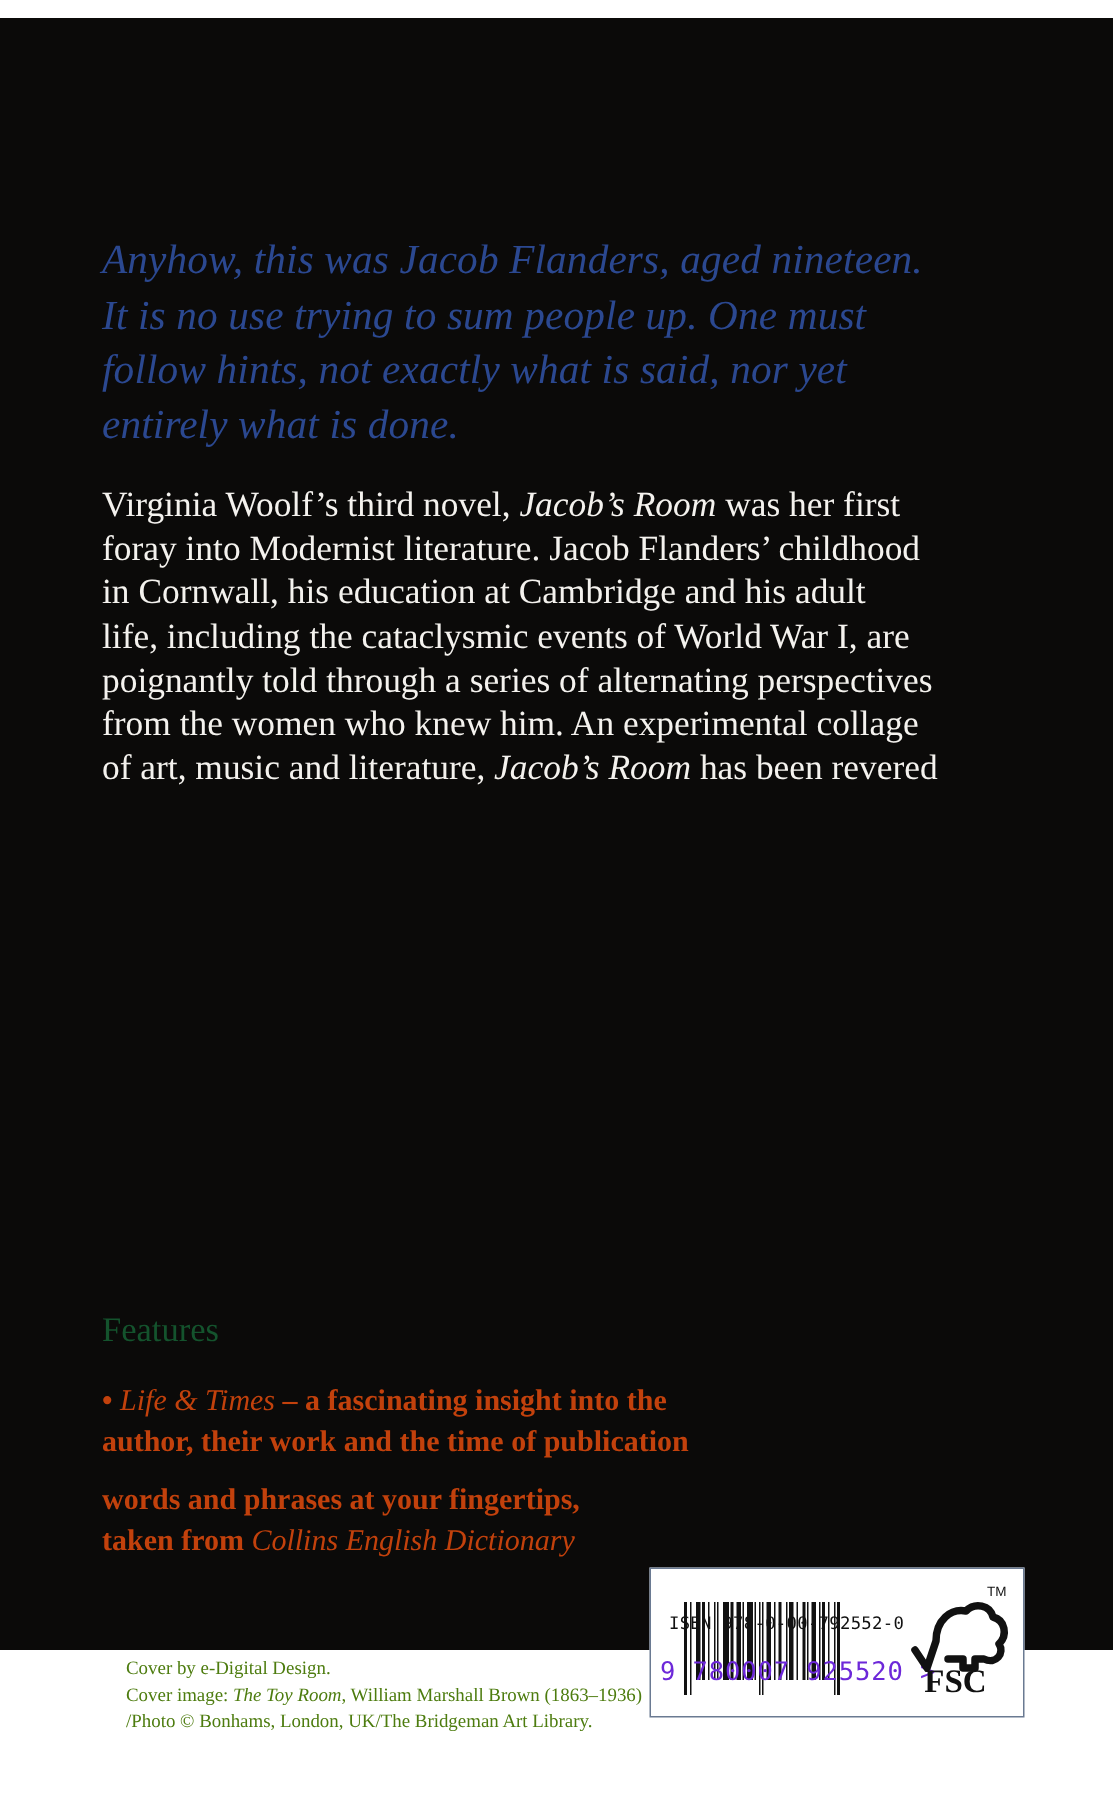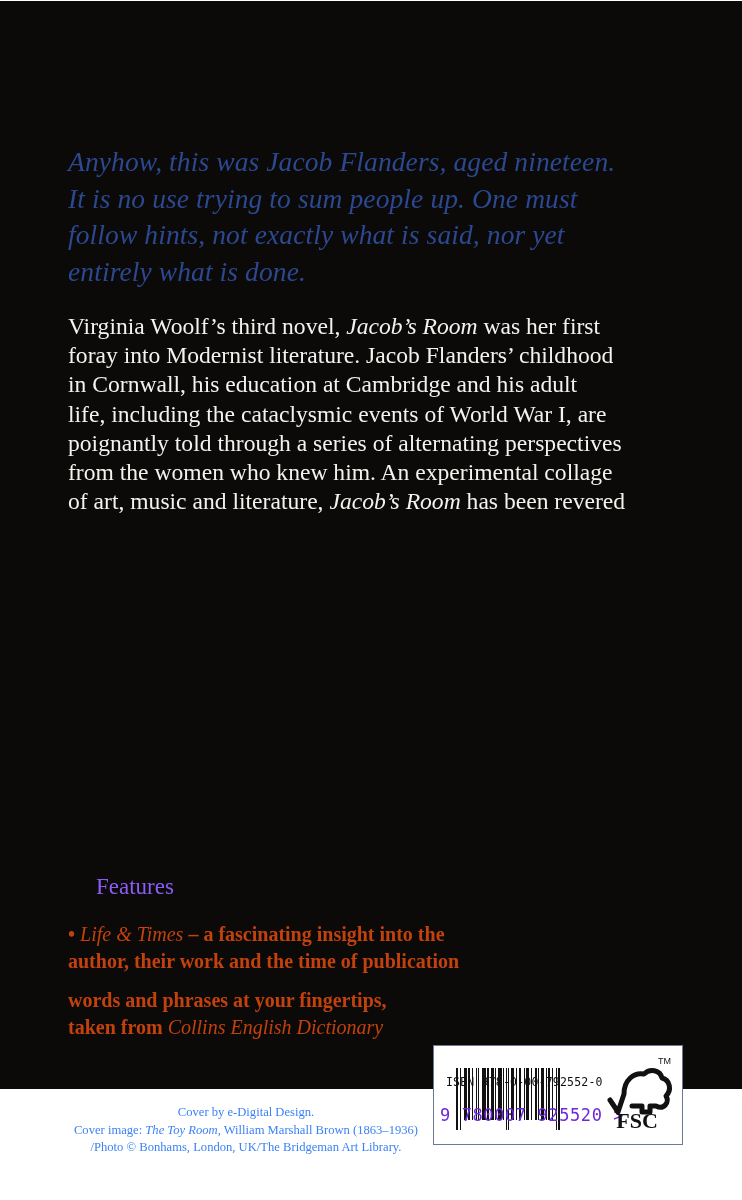--- a/index.html
+++ b/index.html
@@ -1,50 +1,50 @@
 <!DOCTYPE html>
 <html><head>
   <meta charset="utf-8">
   <style>
     * { margin: 0; padding: 0; box-sizing: border-box; }
     html, body { width: 742px; height: 1200px; background: #ffffff; overflow: hidden; }
     body { position: relative; font-family: "Liberation Serif", "DejaVu Serif", serif; }
 
     .top-panel {
-      position: absolute; left: 0; top: 1px; width: 742px; height: 1088px;
+      position: absolute; left: 0; top: 12px; width: 742px; height: 1088px;
       background: #0b0a09;
     }
     .quote {
       position: absolute; left: 68px; top: 143px; width: 620px;
       color: #2b4890; font-style: italic; font-size: 27.5px; line-height: 36.5px;
       letter-spacing: 0.1px;
     }
     .blurb {
       position: absolute; left: 68px; top: 311px; width: 630px;
       color: #f4f2ee; font-size: 23.6px; line-height: 29.2px;
     }
     .blurb .line { display: block; white-space: nowrap; }
     .blurb i { font-style: italic; }
 
     .features-title {
       position: absolute; left: 68px; top: 874px;
-      color: #8b5cf6; font-size: 23px; font-weight: normal; margin-left: 28px;
+      color: #14532d; font-size: 23px; font-weight: normal;
     }
     .feature {
       position: absolute; left: 68px; width: 420px;
       color: #c2410c; font-size: 20px; line-height: 26.5px; font-weight: bold;
     }
     .feature .line { display: block; white-space: nowrap; }
     .feature i { font-weight: normal; font-style: italic; }
     .feature-1 { top: 921px; }
     .feature-2 { top: 987px; }
 
     .credits {
-      position: absolute; left: 56px; top: 1104px; width: 380px;
-      color: #3b82f6; font-size: 12.6px; line-height: 17.5px; text-align: center;
+      position: absolute; left: 84px; top: 1104px; width: 380px;
+      color: #4d7c0f; font-size: 12.6px; line-height: 17.5px;
     }
     .credits .line { display: block; white-space: nowrap; }
     .credits i { font-style: italic; }
 
     .barcode-box {
       position: absolute; left: 433px; top: 1045px; width: 250px; height: 100px;
       border: 1.5px solid #6a7a92; background: #ffffff;
     }
     .isbn-text {
       position: absolute; left: 12px; top: 5px;

